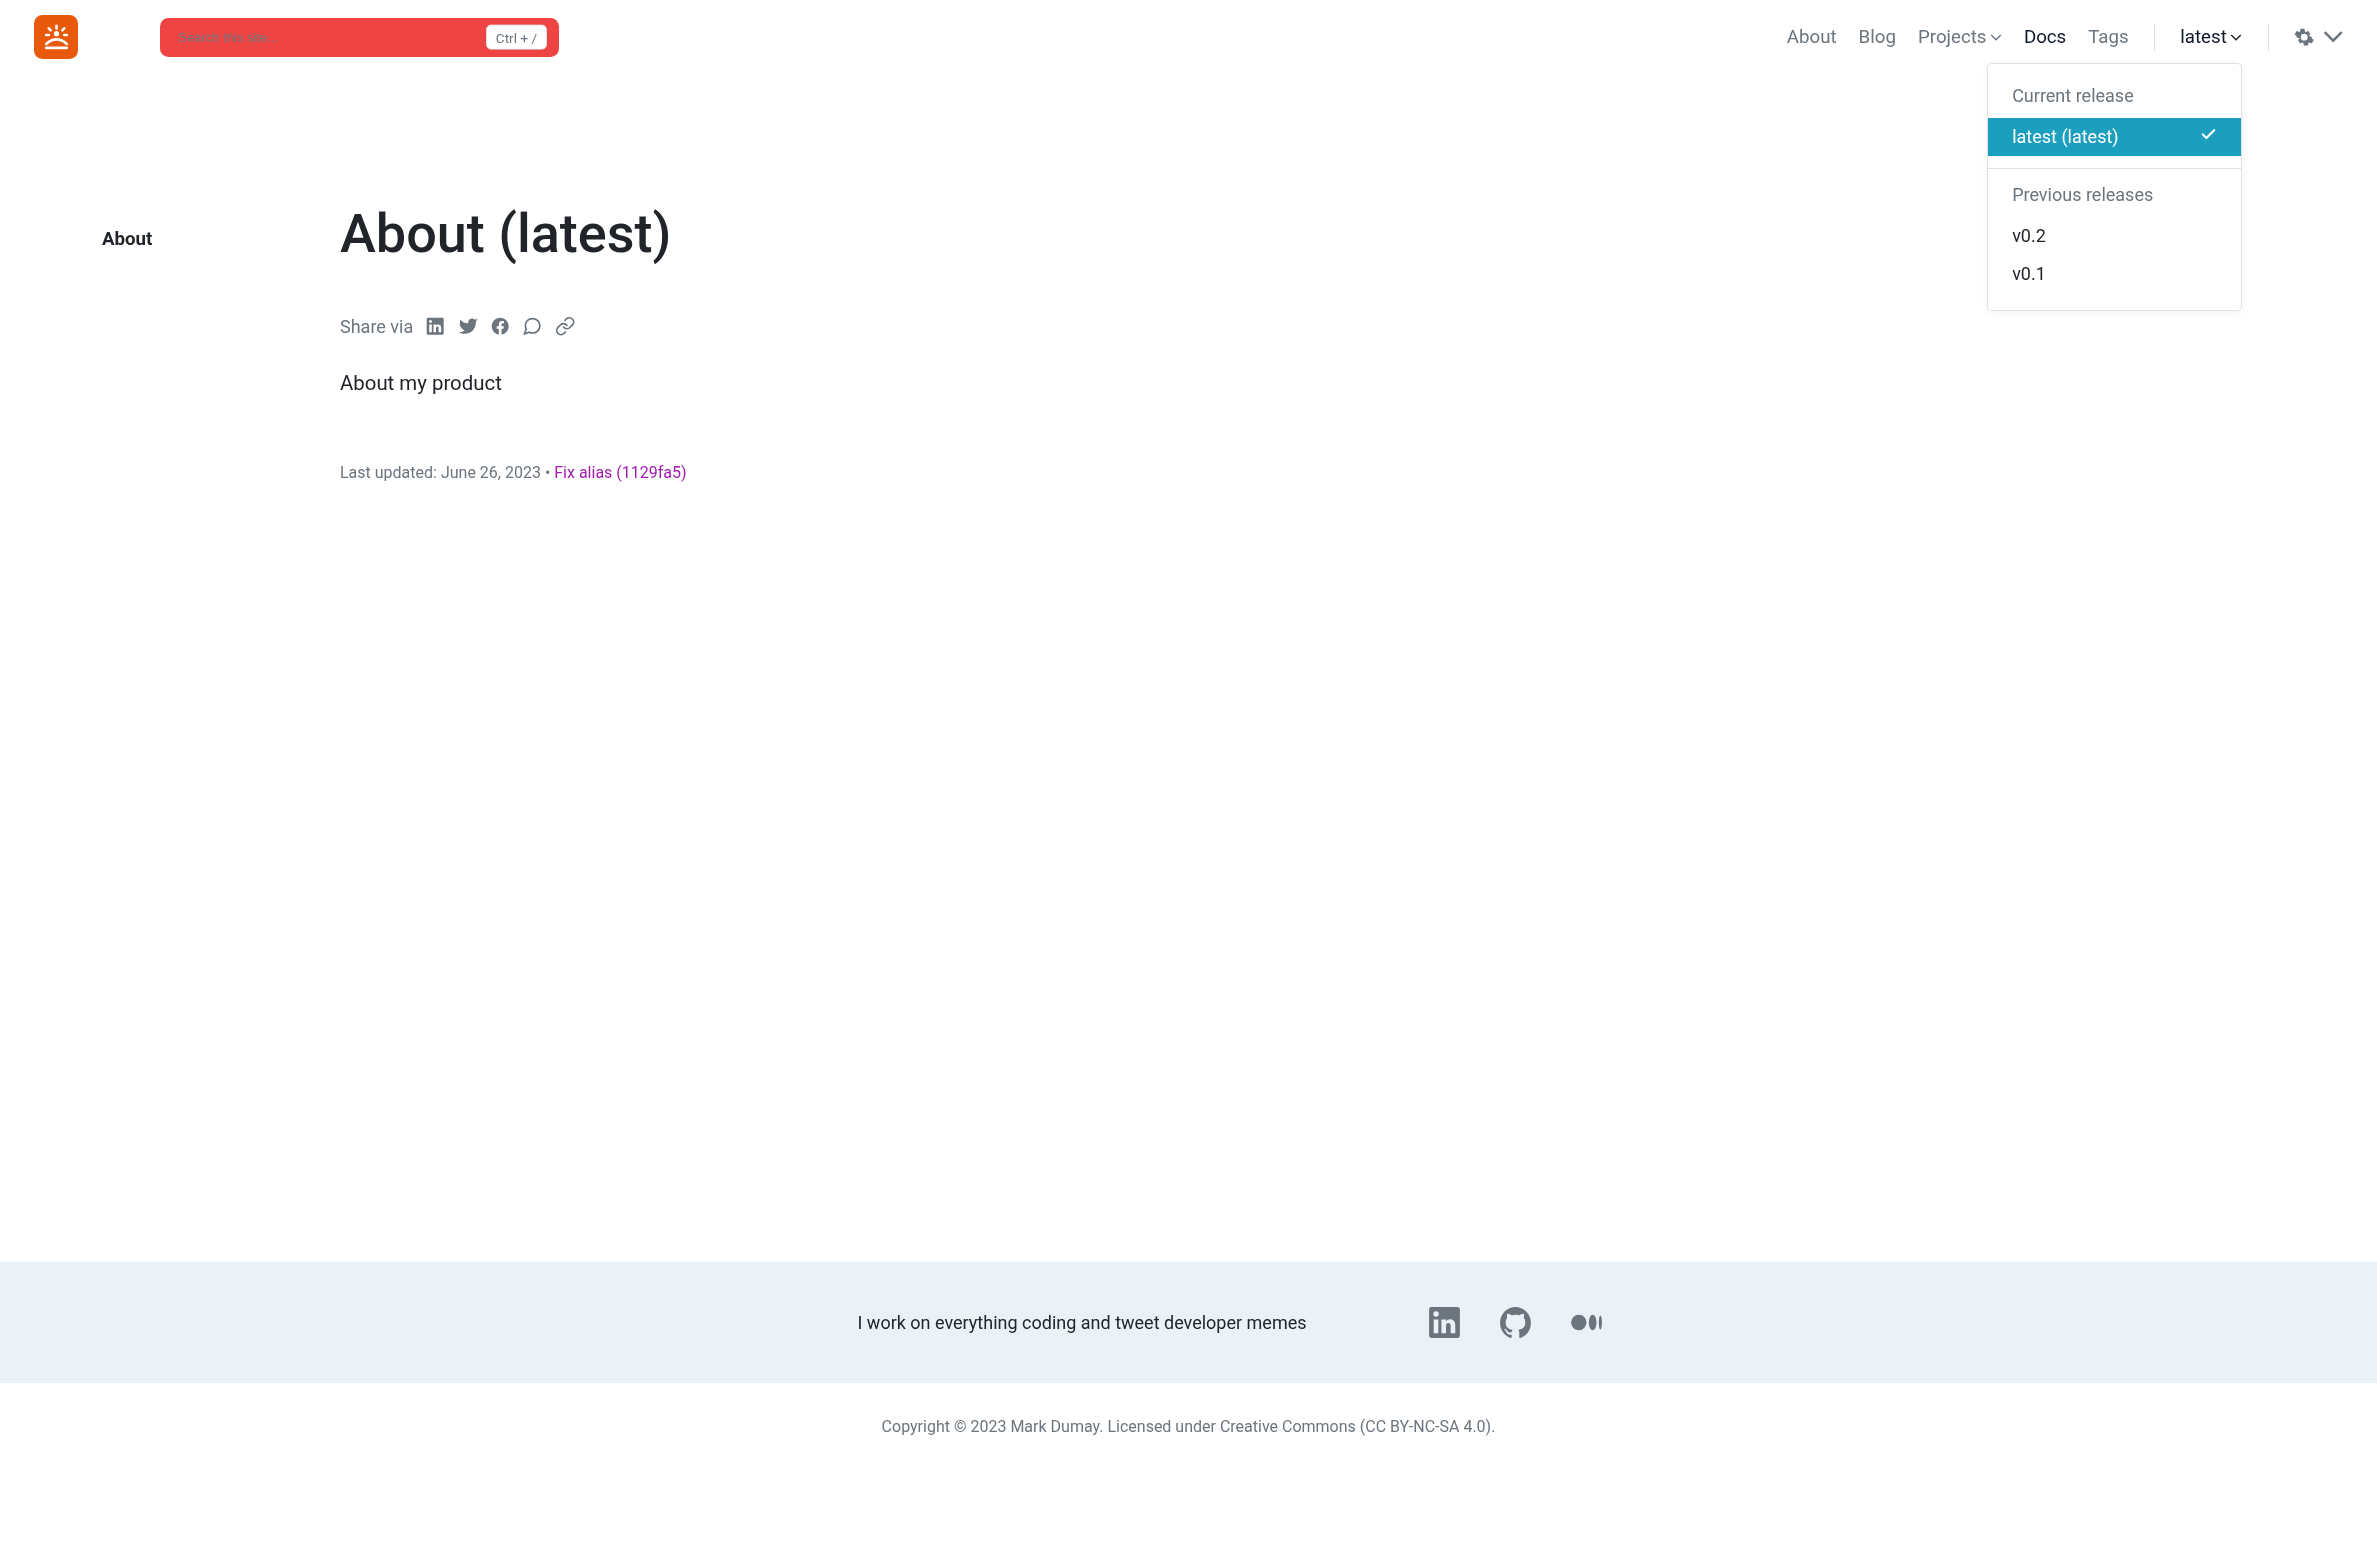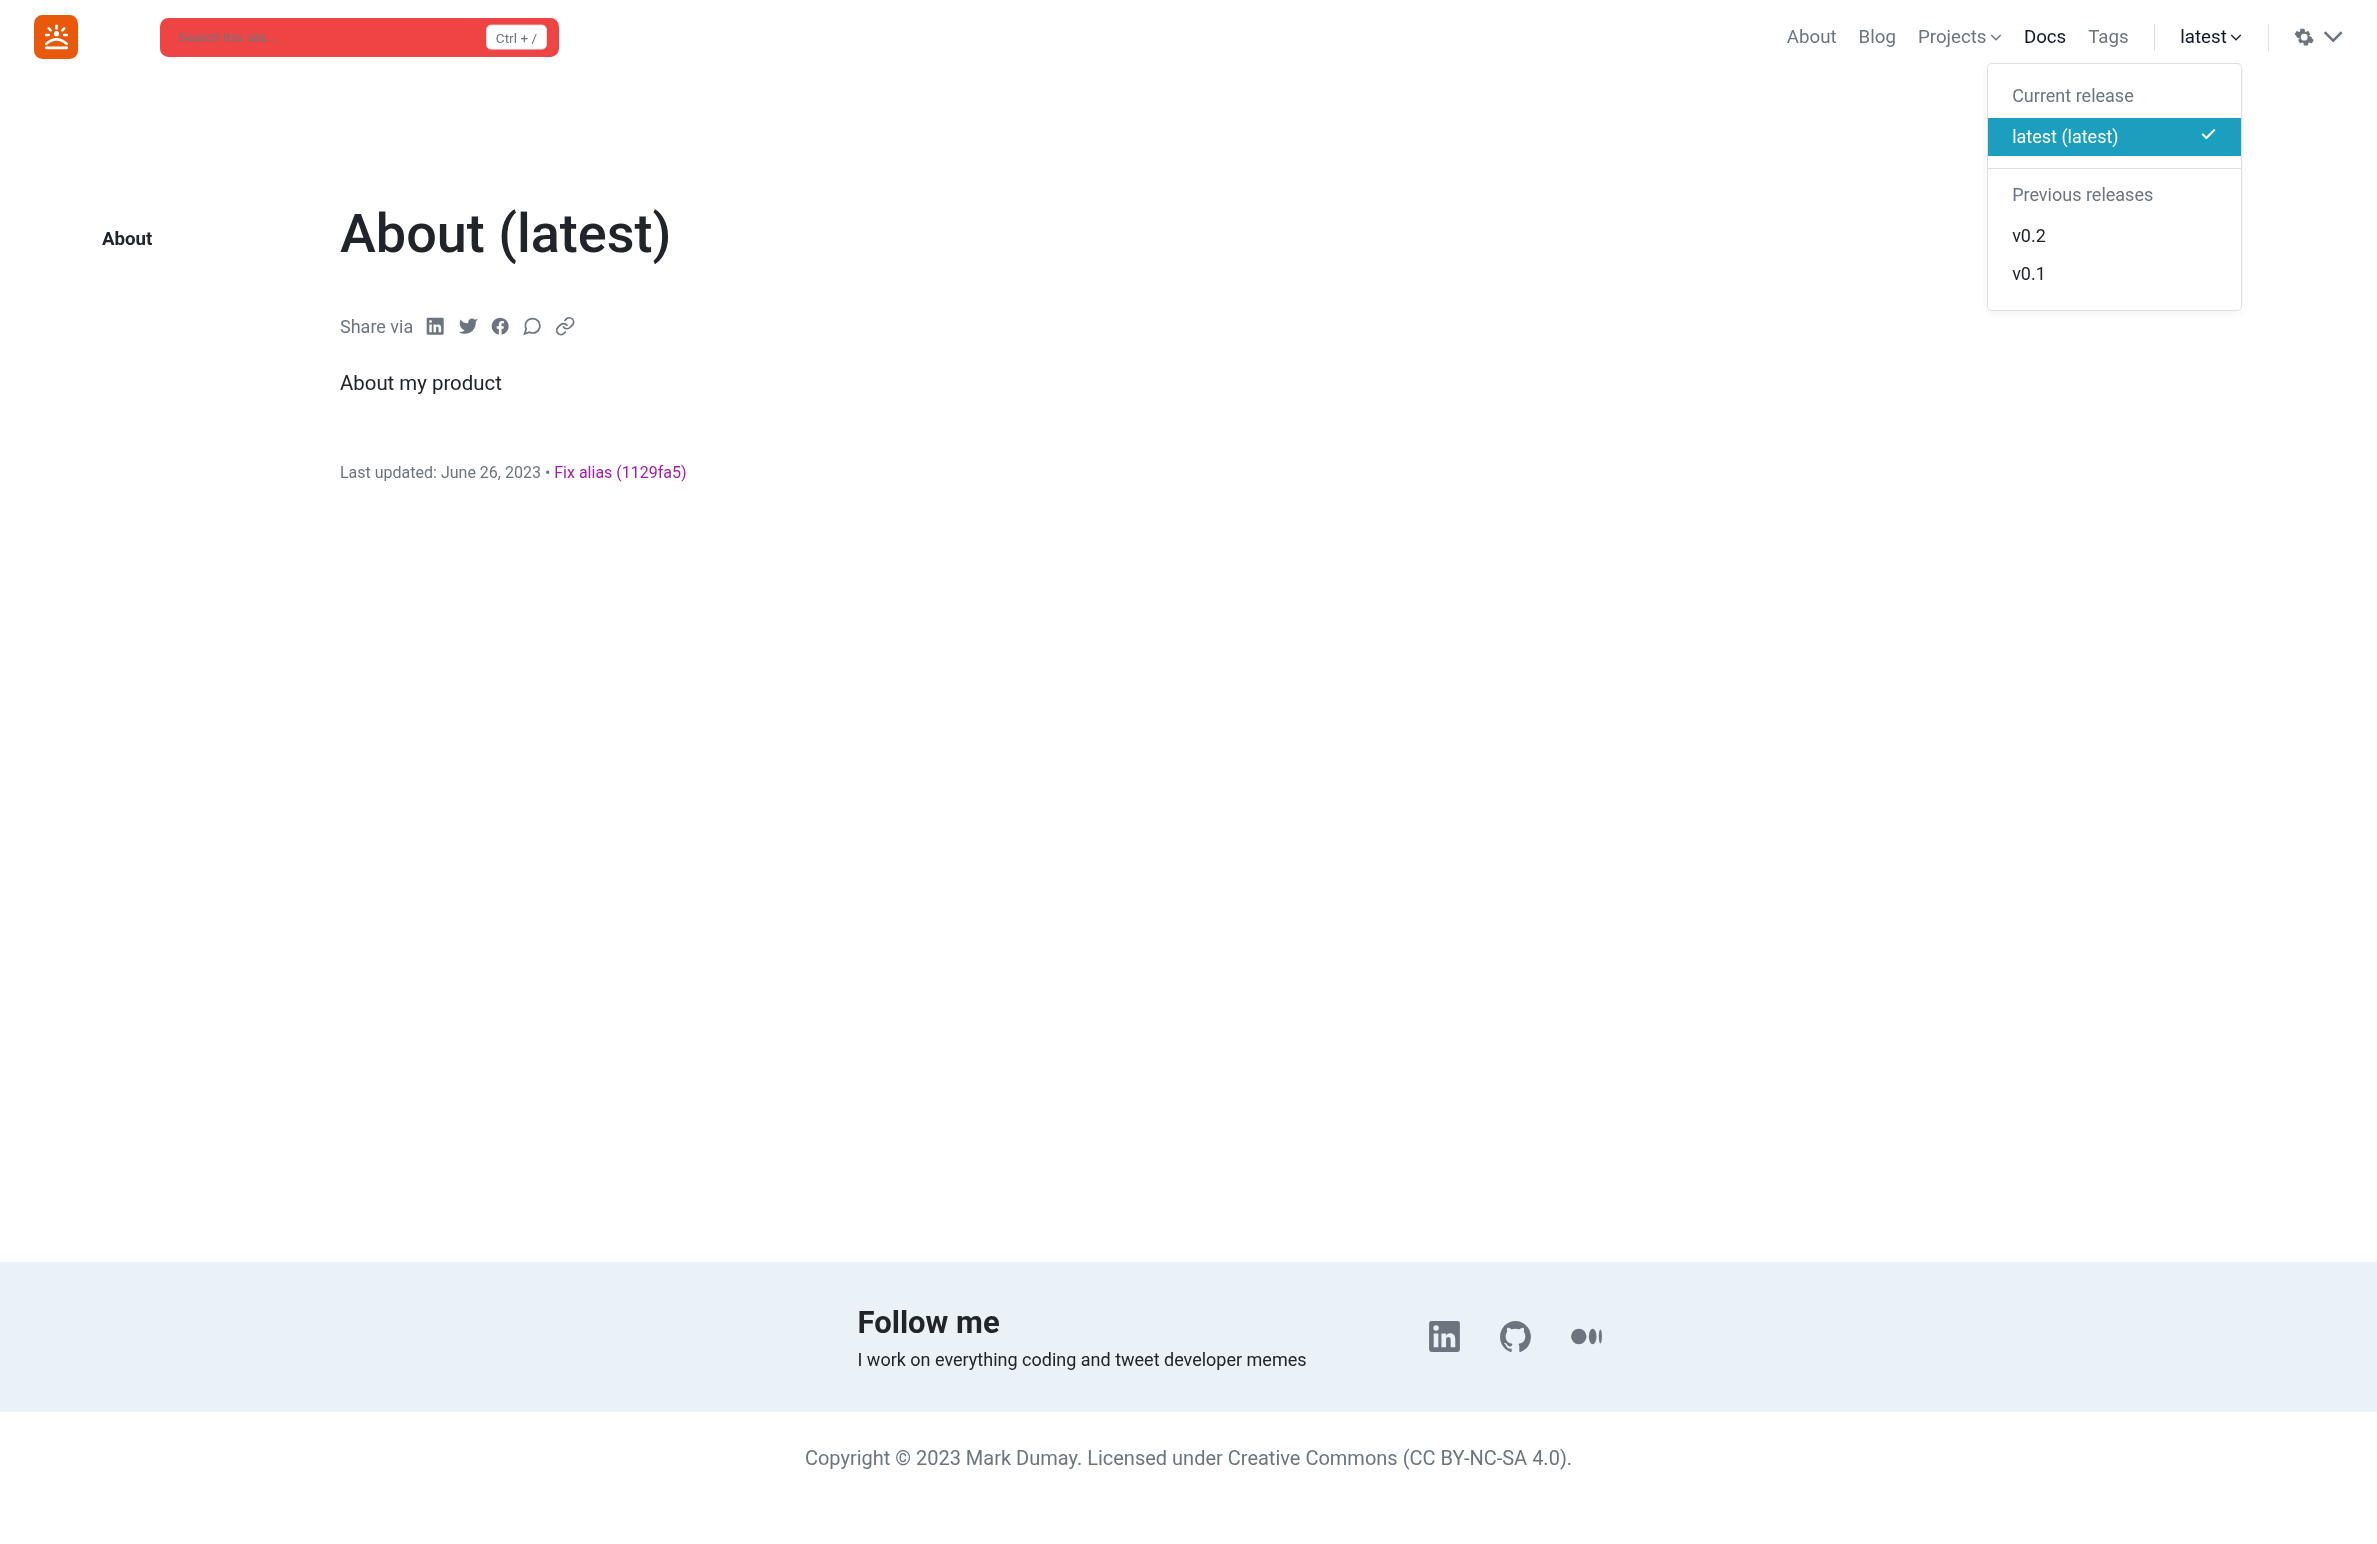--- a/index.html
+++ b/index.html
@@ -282,21 +282,21 @@
       width: 37px;
       height: 37px;
       color: #6c757d;
       cursor: pointer;
     }
 
     
     .footer-copy {
       text-align: center;
       padding: 34px 0;
-      font-size: 20px;
+      font-size: 16px;
       color: #6c757d;
     }
   </style>
 </head>
 <body>
 
 <nav class="navbar">
   <a class="logo">
     <svg viewBox="0 0 24 24" fill="none" stroke="#ffffff" stroke-width="2" stroke-linecap="round">
       <path d="M4 17 Q12 10 20 17"></path>
@@ -408,21 +408,20 @@
 
     <div class="meta-row">
       <span>Last updated: June 26, 2023 • </span><a class="meta-link">Fix alias (1129fa5)</a>
     </div>
   </main>
 </div>
 
 <div class="footer-follow">
   <div class="footer-follow-inner">
     <div class="footer-follow-text">
-      <div class="footer-follow-title">Follow me</div>
       <div class="footer-follow-sub">I work on everything coding and tweet developer memes</div>
     </div>
     <div class="footer-social">
       <svg class="footer-social-icon" viewBox="0 0 24 24" fill="currentColor">
         <path d="M20.5 2h-17A1.5 1.5 0 002 3.5v17A1.5 1.5 0 003.5 22h17a1.5 1.5 0 001.5-1.5v-17A1.5 1.5 0 0020.5 2zM8 19H5v-9h3zM6.5 8.25A1.75 1.75 0 118.3 6.5a1.78 1.78 0 01-1.8 1.75zM19 19h-3v-4.74c0-1.42-.6-1.93-1.38-1.93A1.74 1.74 0 0013 14.19V19h-3v-9h2.9v1.3a3.11 3.11 0 012.7-1.4c1.55 0 3.36.86 3.36 3.66z"></path>
       </svg>
       <svg class="footer-social-icon" viewBox="0 0 24 24" fill="currentColor">
         <path d="M12 2C6.48 2 2 6.58 2 12.25c0 4.53 2.87 8.37 6.84 9.73.5.1.68-.22.68-.49 0-.24-.01-.88-.01-1.73-2.78.62-3.37-1.37-3.37-1.37-.45-1.18-1.11-1.5-1.11-1.5-.91-.63.07-.62.07-.62 1 .07 1.53 1.06 1.53 1.06.89 1.56 2.34 1.11 2.91.85.09-.66.35-1.11.63-1.37-2.22-.26-4.56-1.14-4.56-5.07 0-1.12.39-2.03 1.03-2.75-.1-.26-.45-1.3.1-2.71 0 0 .84-.28 2.75 1.05a9.3 9.3 0 012.5-.35c.85 0 1.7.12 2.5.35 1.91-1.33 2.75-1.05 2.75-1.05.55 1.41.2 2.45.1 2.71.64.72 1.03 1.63 1.03 2.75 0 3.94-2.34 4.81-4.57 5.06.36.32.68.94.68 1.9 0 1.37-.01 2.48-.01 2.82 0 .27.18.6.69.49A10.02 10.02 0 0022 12.25C22 6.58 17.52 2 12 2z"></path>
       </svg>
       <svg class="footer-social-icon" viewBox="0 0 24 24" fill="currentColor">

